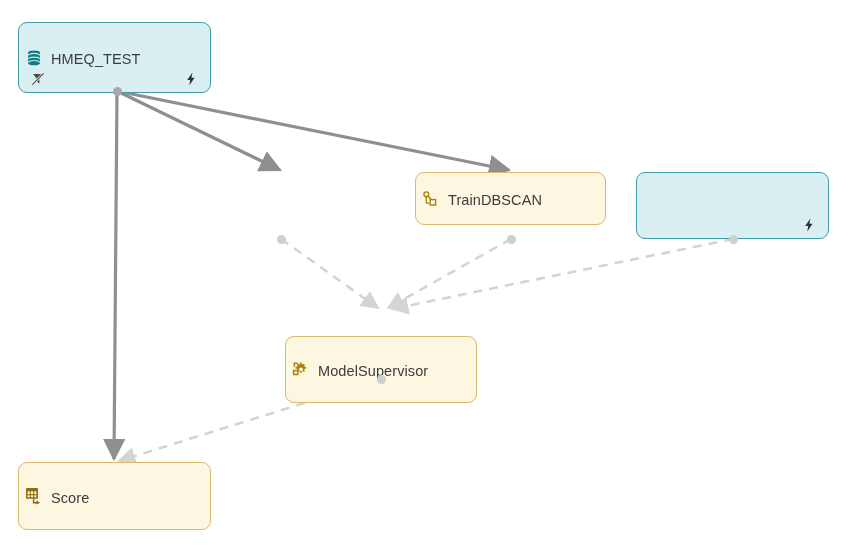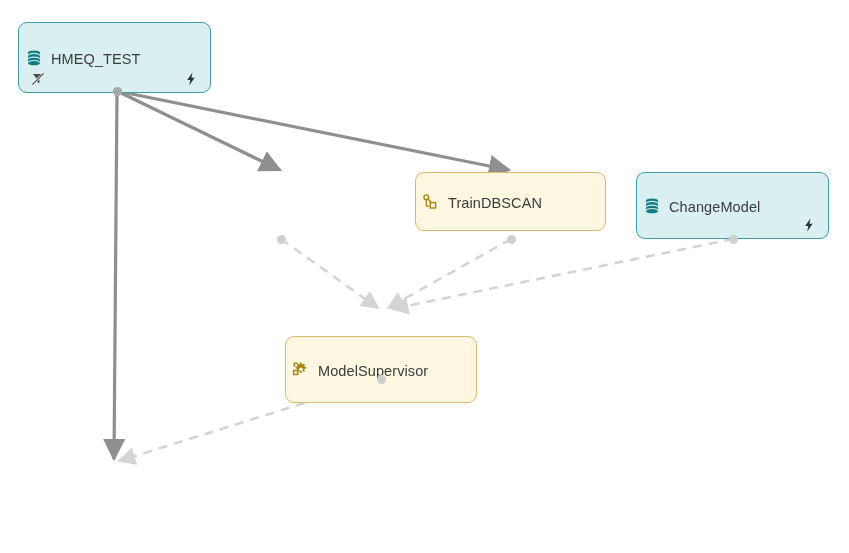--- a/index.html
+++ b/index.html
@@ -135,66 +135,65 @@
       <path d="M3 3 L13 3 L9.4 7.6 L9.4 12.6 L6.6 10.6 L6.6 7.6 Z" fill="#4a4a4a"></path>
       <line x1="2.4" y1="13.6" x2="13.6" y2="2.4" stroke="#ffffff" stroke-width="2.4"></line>
       <line x1="2.4" y1="13.6" x2="13.6" y2="2.4" stroke="#4a4a4a" stroke-width="1.3"></line>
     </svg>
     <svg class="corner-ico br" viewBox="0 0 16 16">
       <path d="M9.4 1.4 L4.2 8.9 L7.3 8.9 L6.2 14.6 L11.6 6.8 L8.4 6.8 Z" fill="#2f2f2f"></path>
     </svg>
   </div>
 
 
-  <div class="node cream" style="left:415px; top:172px; width:191px; height:59px;">
+  <div class="node cream" style="left:415px; top:172px; width:191px; height:53px;">
     <div class="node-head">
       <svg class="node-ico" viewBox="0 0 18 18">
         <circle cx="4.3" cy="4.3" r="2.4" fill="none" stroke="#a8830f" stroke-width="1.4"></circle>
         <rect x="8.2" y="9.6" width="5.4" height="5.4" fill="none" stroke="#a8830f" stroke-width="1.4"></rect>
         <line x1="6.1" y1="6.2" x2="9.4" y2="9.4" stroke="#a8830f" stroke-width="1.4"></line>
         <line x1="4.3" y1="6.9" x2="4.3" y2="13.2" stroke="#a8830f" stroke-width="1.3"></line>
         <line x1="4.3" y1="13.2" x2="7.2" y2="13.2" stroke="#a8830f" stroke-width="1.3"></line>
       </svg>
       <span class="node-label">TrainDBSCAN</span>
     </div>
   </div>
 
   <div class="node teal" style="left:636px; top:172px; width:193px; height:67px;">
-    <div class="node-head">
-      <svg class="node-ico" viewBox="0 0 18 18">
-        <ellipse cx="9" cy="3.6" rx="6" ry="2.1" fill="#137b82"></ellipse>
-        <rect x="3" y="3.6" width="12" height="1.9" fill="#137b82"></rect>
-        <ellipse cx="9" cy="5.9" rx="6" ry="2.1" fill="#cfe9ec"></ellipse>
-        <ellipse cx="9" cy="7.2" rx="6" ry="2.1" fill="#137b82"></ellipse>
-        <rect x="3" y="7.2" width="12" height="1.9" fill="#137b82"></rect>
-        <ellipse cx="9" cy="9.5" rx="6" ry="2.1" fill="#cfe9ec"></ellipse>
-        <ellipse cx="9" cy="10.8" rx="6" ry="2.1" fill="#137b82"></ellipse>
-        <rect x="3" y="10.8" width="12" height="1.9" fill="#137b82"></rect>
-        <ellipse cx="9" cy="13.1" rx="6" ry="2.1" fill="#cfe9ec"></ellipse>
-        <ellipse cx="9" cy="14.2" rx="6" ry="2.1" fill="#137b82"></ellipse>
-      </svg>
-      <span class="node-label">ChangeModel</span>
-    </div>
     <svg class="corner-ico br" viewBox="0 0 16 16">
       <path d="M9.4 1.4 L4.2 8.9 L7.3 8.9 L6.2 14.6 L11.6 6.8 L8.4 6.8 Z" fill="#2f2f2f"></path>
     </svg>
   </div>
 
   <div class="node cream" style="left:285px; top:312px; width:192px; height:67px;margin-top:24px;">
     <div class="node-head">
       <svg class="node-ico" viewBox="0 0 18 18">
         <path d="M11.2 3.1 l1.5 0 l0.25 1.5 l1.1 0.62 l1.3 -0.8 l1.05 1.05 l-0.8 1.3 l0.62 1.1 l1.5 0.25 l0 1.5 l-1.5 0.25 l-0.62 1.1 l0.8 1.3 l-1.05 1.05 l-1.3 -0.8 l-1.1 0.62 l-0.25 1.5 l-1.5 0 l-0.25 -1.5 l-1.1 -0.62 l-1.3 0.8 l-1.05 -1.05 l0.8 -1.3 l-0.62 -1.1 l-1.5 -0.25 l0 -1.5 l1.5 -0.25 l0.62 -1.1 l-0.8 -1.3 l1.05 -1.05 l1.3 0.8 l1.1 -0.62 z" fill="#a8830f" transform="translate(-2.2,-1.4) scale(0.92)"></path>
         <circle cx="9.0" cy="8.3" r="1.9" fill="#fdf6e1"></circle>
         <path d="M1.6 1.6 h4.2 v1.5 h-2.7 v2.7 h-1.5 z" fill="#a8830f"></path>
         <path d="M1.6 9.4 h4.2 v4.2 h-4.2 z" fill="none" stroke="#a8830f" stroke-width="1.5"></path>
       </svg>
       <span class="node-label">ModelSupervisor</span>
     </div>
   </div>
 
+  <div class="node cream" style="left:18px; top:462px; width:193px; height:68px;">
+    <div class="node-head">
+      <svg class="node-ico" viewBox="0 0 18 18">
+        <rect x="1.8" y="1.8" width="10.4" height="9.2" fill="none" stroke="#8a6f0d" stroke-width="1.5"></rect>
+        <rect x="1.8" y="1.8" width="10.4" height="2.6" fill="#8a6f0d"></rect>
+        <line x1="5.3" y1="4.4" x2="5.3" y2="11" stroke="#8a6f0d" stroke-width="1.1"></line>
+        <line x1="8.7" y1="4.4" x2="8.7" y2="11" stroke="#8a6f0d" stroke-width="1.1"></line>
+        <line x1="1.8" y1="7.7" x2="12.2" y2="7.7" stroke="#8a6f0d" stroke-width="1.1"></line>
+        <path d="M8.6 11.4 v4.3 h3.6" fill="none" stroke="#8a6f0d" stroke-width="1.5"></path>
+        <path d="M11.4 13.6 L15.2 15.7 L11.4 17.5 z" fill="#8a6f0d"></path>
+      </svg>
+      <span class="node-label">Score</span>
+    </div>
+  </div>
 
   <div class="port" style="left:117px; top:91px;"></div>
   <div class="port light" style="left:281px; top:239px;"></div>
   <div class="port light" style="left:511px; top:239px;"></div>
   <div class="port light" style="left:733px; top:239px;"></div>
   <div class="port light" style="left:381px; top:379px;"></div>
 
 </div>
 
 </body></html>

